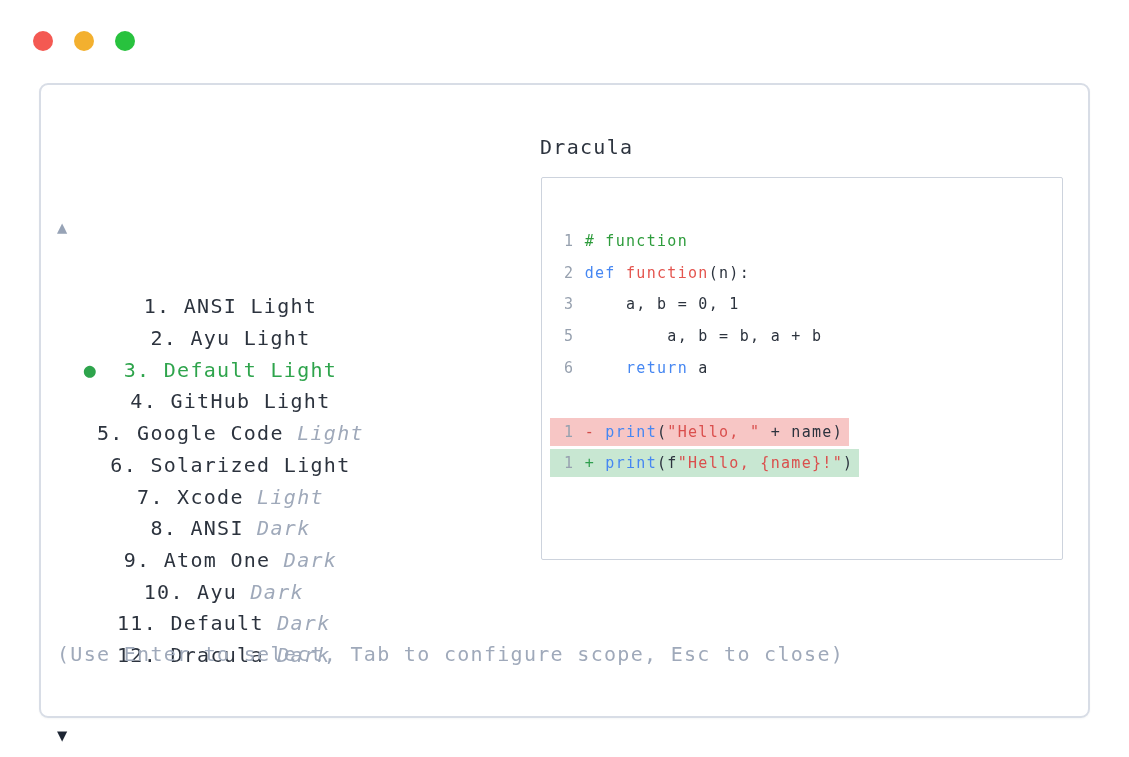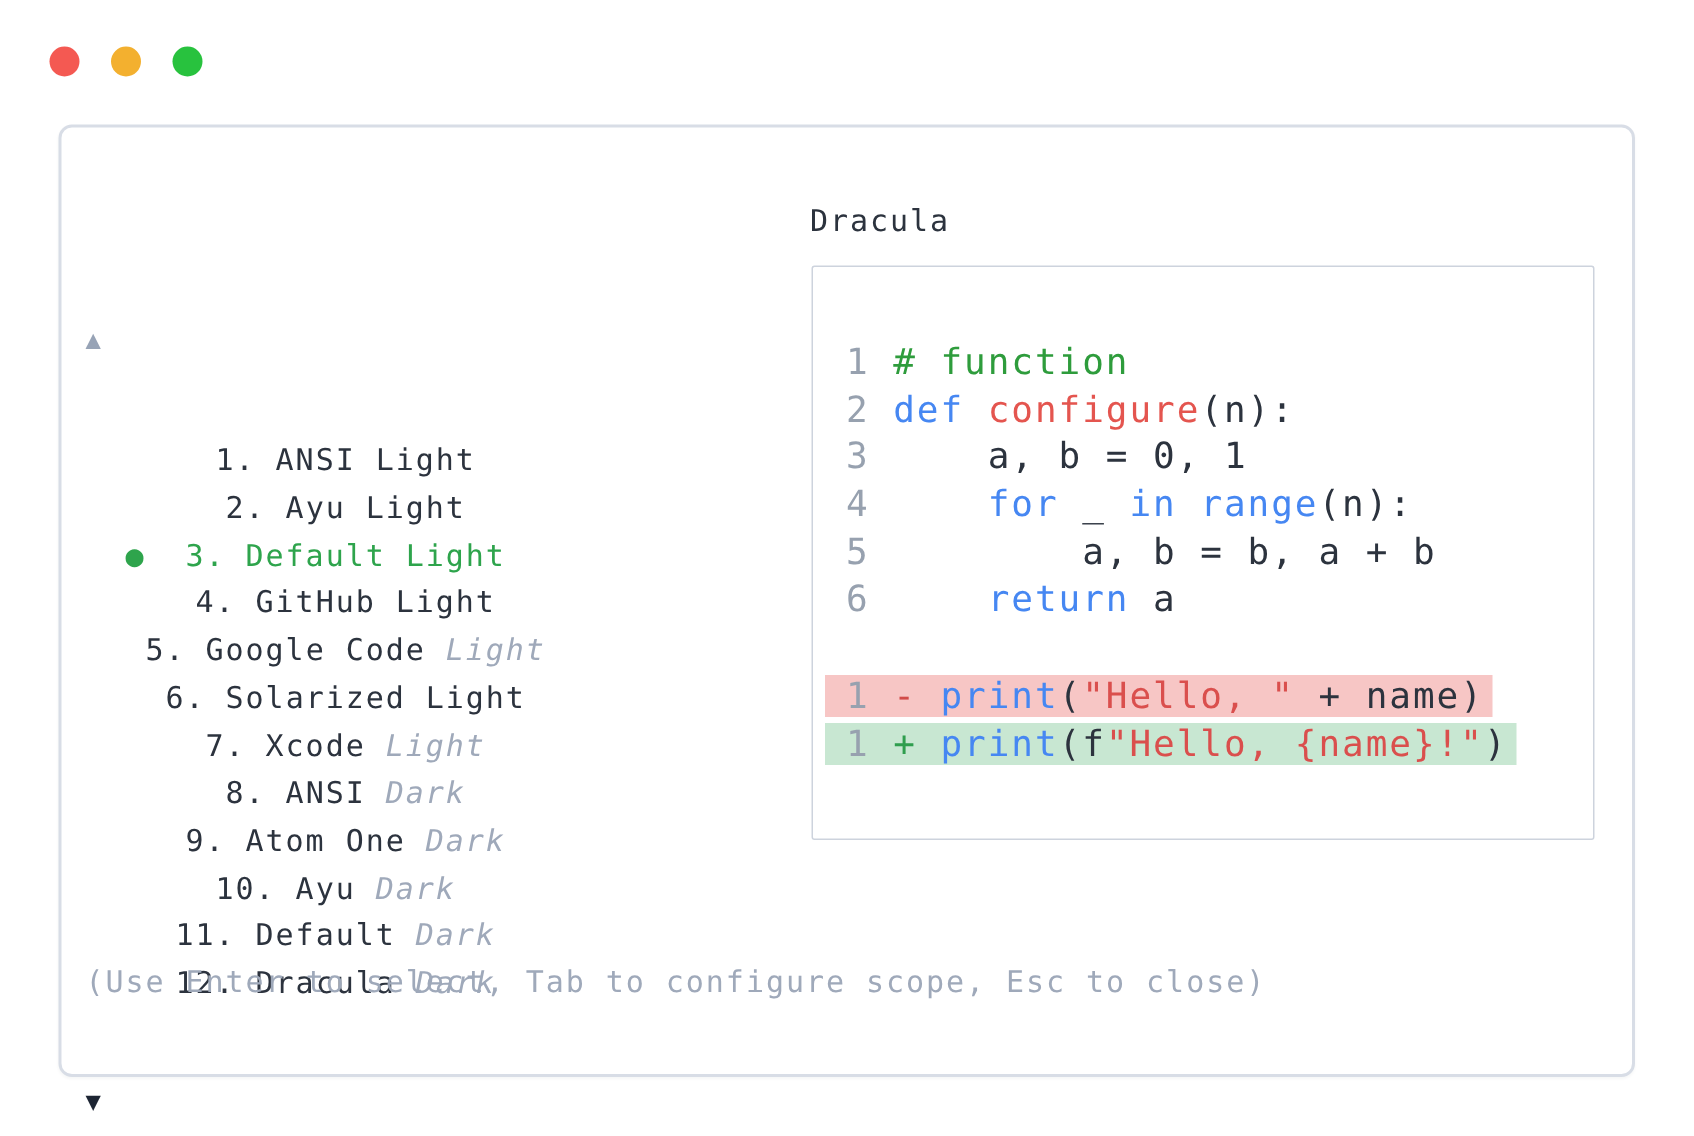--- a/index.html
+++ b/index.html
@@ -31,21 +31,21 @@
   .item .muted{color:var(--muted,#9fa9ba);font-style:italic;}
   .item.selected .main, .item.selected .marker{color:var(--selected,#2ea44c);}
   .item{cursor:pointer;text-align:center;}
   
   .preview-box{
     position:absolute;left:500px;top:92px;width:522px;height:383px;
     border:1.5px solid var(--preview-border,#cdd3dd);border-radius:2px;background:#fff;
     box-sizing:border-box;overflow:hidden;
   }
   .code{padding:48px 0 0 22px;}
-  .code-line{height:31.7px;line-height:31.7px;font-size:24px;letter-spacing:1.3px;white-space:pre;}
+  .code-line{height:31.7px;line-height:31.7px;font-size:15px;letter-spacing:1.3px;white-space:pre;}
   .ln{color:var(--line-number,#97a1af);}
   .tk-kw{color:var(--keyword,#4687f2);}
   .tk-fn{color:var(--function,#e4554f);}
   .tk-str{color:var(--string,#da4f4d);}
   .tk-cm{color:var(--comment,#2e9c3c);}
   .tk-pl{color:var(--text,#2c333e);}
   .hl{display:inline-block;line-height:28px;padding:0 6px 0 14px;margin-left:-14px;vertical-align:middle;}
   .hl.del{background:var(--del-bg,#f7c6c5);}
   .hl.add{background:var(--add-bg,#c8e7d2);}
   .sign-del{color:var(--del-sign,#d24b48);}
@@ -68,23 +68,22 @@
 
   <div class="list mono">
     <div class="row arrow-row arrow-up">▲</div>
     <div id="items"><div class="row item"><span class="marker">  </span><span class="main"> 1. ANSI Light</span></div><div class="row item"><span class="marker">  </span><span class="main"> 2. Ayu Light</span></div><div class="row item selected"><span class="marker">● </span><span class="main"> 3. Default Light</span></div><div class="row item"><span class="marker">  </span><span class="main"> 4. GitHub Light</span></div><div class="row item"><span class="marker">  </span><span class="main"> 5. Google Code</span><span class="muted"> Light</span></div><div class="row item"><span class="marker">  </span><span class="main"> 6. Solarized Light</span></div><div class="row item"><span class="marker">  </span><span class="main"> 7. Xcode</span><span class="muted"> Light</span></div><div class="row item"><span class="marker">  </span><span class="main"> 8. ANSI</span><span class="muted"> Dark</span></div><div class="row item"><span class="marker">  </span><span class="main"> 9. Atom One</span><span class="muted"> Dark</span></div><div class="row item"><span class="marker">  </span><span class="main">10. Ayu</span><span class="muted"> Dark</span></div><div class="row item"><span class="marker">  </span><span class="main">11. Default</span><span class="muted"> Dark</span></div><div class="row item"><span class="marker">  </span><span class="main">12. Dracula</span><span class="muted"> Dark</span></div></div>
     <div class="row arrow-row arrow-down">▼</div>
   </div>
 
   <div class="preview-box">
     <div class="code" id="code">
         <div class="code-line"><span class="ln">1 </span><span class="tk-cm"># function</span></div>
-        <div class="code-line"><span class="ln">2 </span><span class="tk-kw">def</span><span class="tk-pl"> </span><span class="tk-fn">configure</span><span class="tk-pl">(n):</span></div>
+        <div class="code-line"><span class="ln">2 </span><span class="tk-kw">def</span><span class="tk-pl"> </span><span class="tk-fn">function</span><span class="tk-pl">(n):</span></div>
         <div class="code-line"><span class="ln">3 </span><span class="tk-pl">    a, b = 0, 1</span></div>
-        <div class="code-line"><span class="ln">4 </span><span class="tk-pl">    </span><span class="tk-kw">for</span><span class="tk-pl"> _ </span><span class="tk-kw">in</span><span class="tk-pl"> </span><span class="tk-kw">range</span><span class="tk-pl">(n):</span></div>
         <div class="code-line"><span class="ln">5 </span><span class="tk-pl">        a, b = b, a + b</span></div>
         <div class="code-line"><span class="ln">6 </span><span class="tk-pl">    </span><span class="tk-kw">return</span><span class="tk-pl"> a</span></div>
         <div class="code-line"></div>
         <div class="code-line"><span class="hl del"><span class="ln">1 </span><span class="sign-del">- </span><span class="tk-kw">print</span><span class="tk-pl">(</span><span class="tk-str">"Hello, "</span><span class="tk-pl"> + name)</span></span></div>
         <div class="code-line"><span class="hl add"><span class="ln">1 </span><span class="sign-add">+ </span><span class="tk-kw">print</span><span class="tk-pl">(f</span><span class="tk-str">"Hello, {name}!"</span><span class="tk-pl">)</span></span></div>
       </div>
   </div>
 
   <div class="footer">(Use Enter to select, Tab to configure scope, Esc to close)</div>
 </div>

